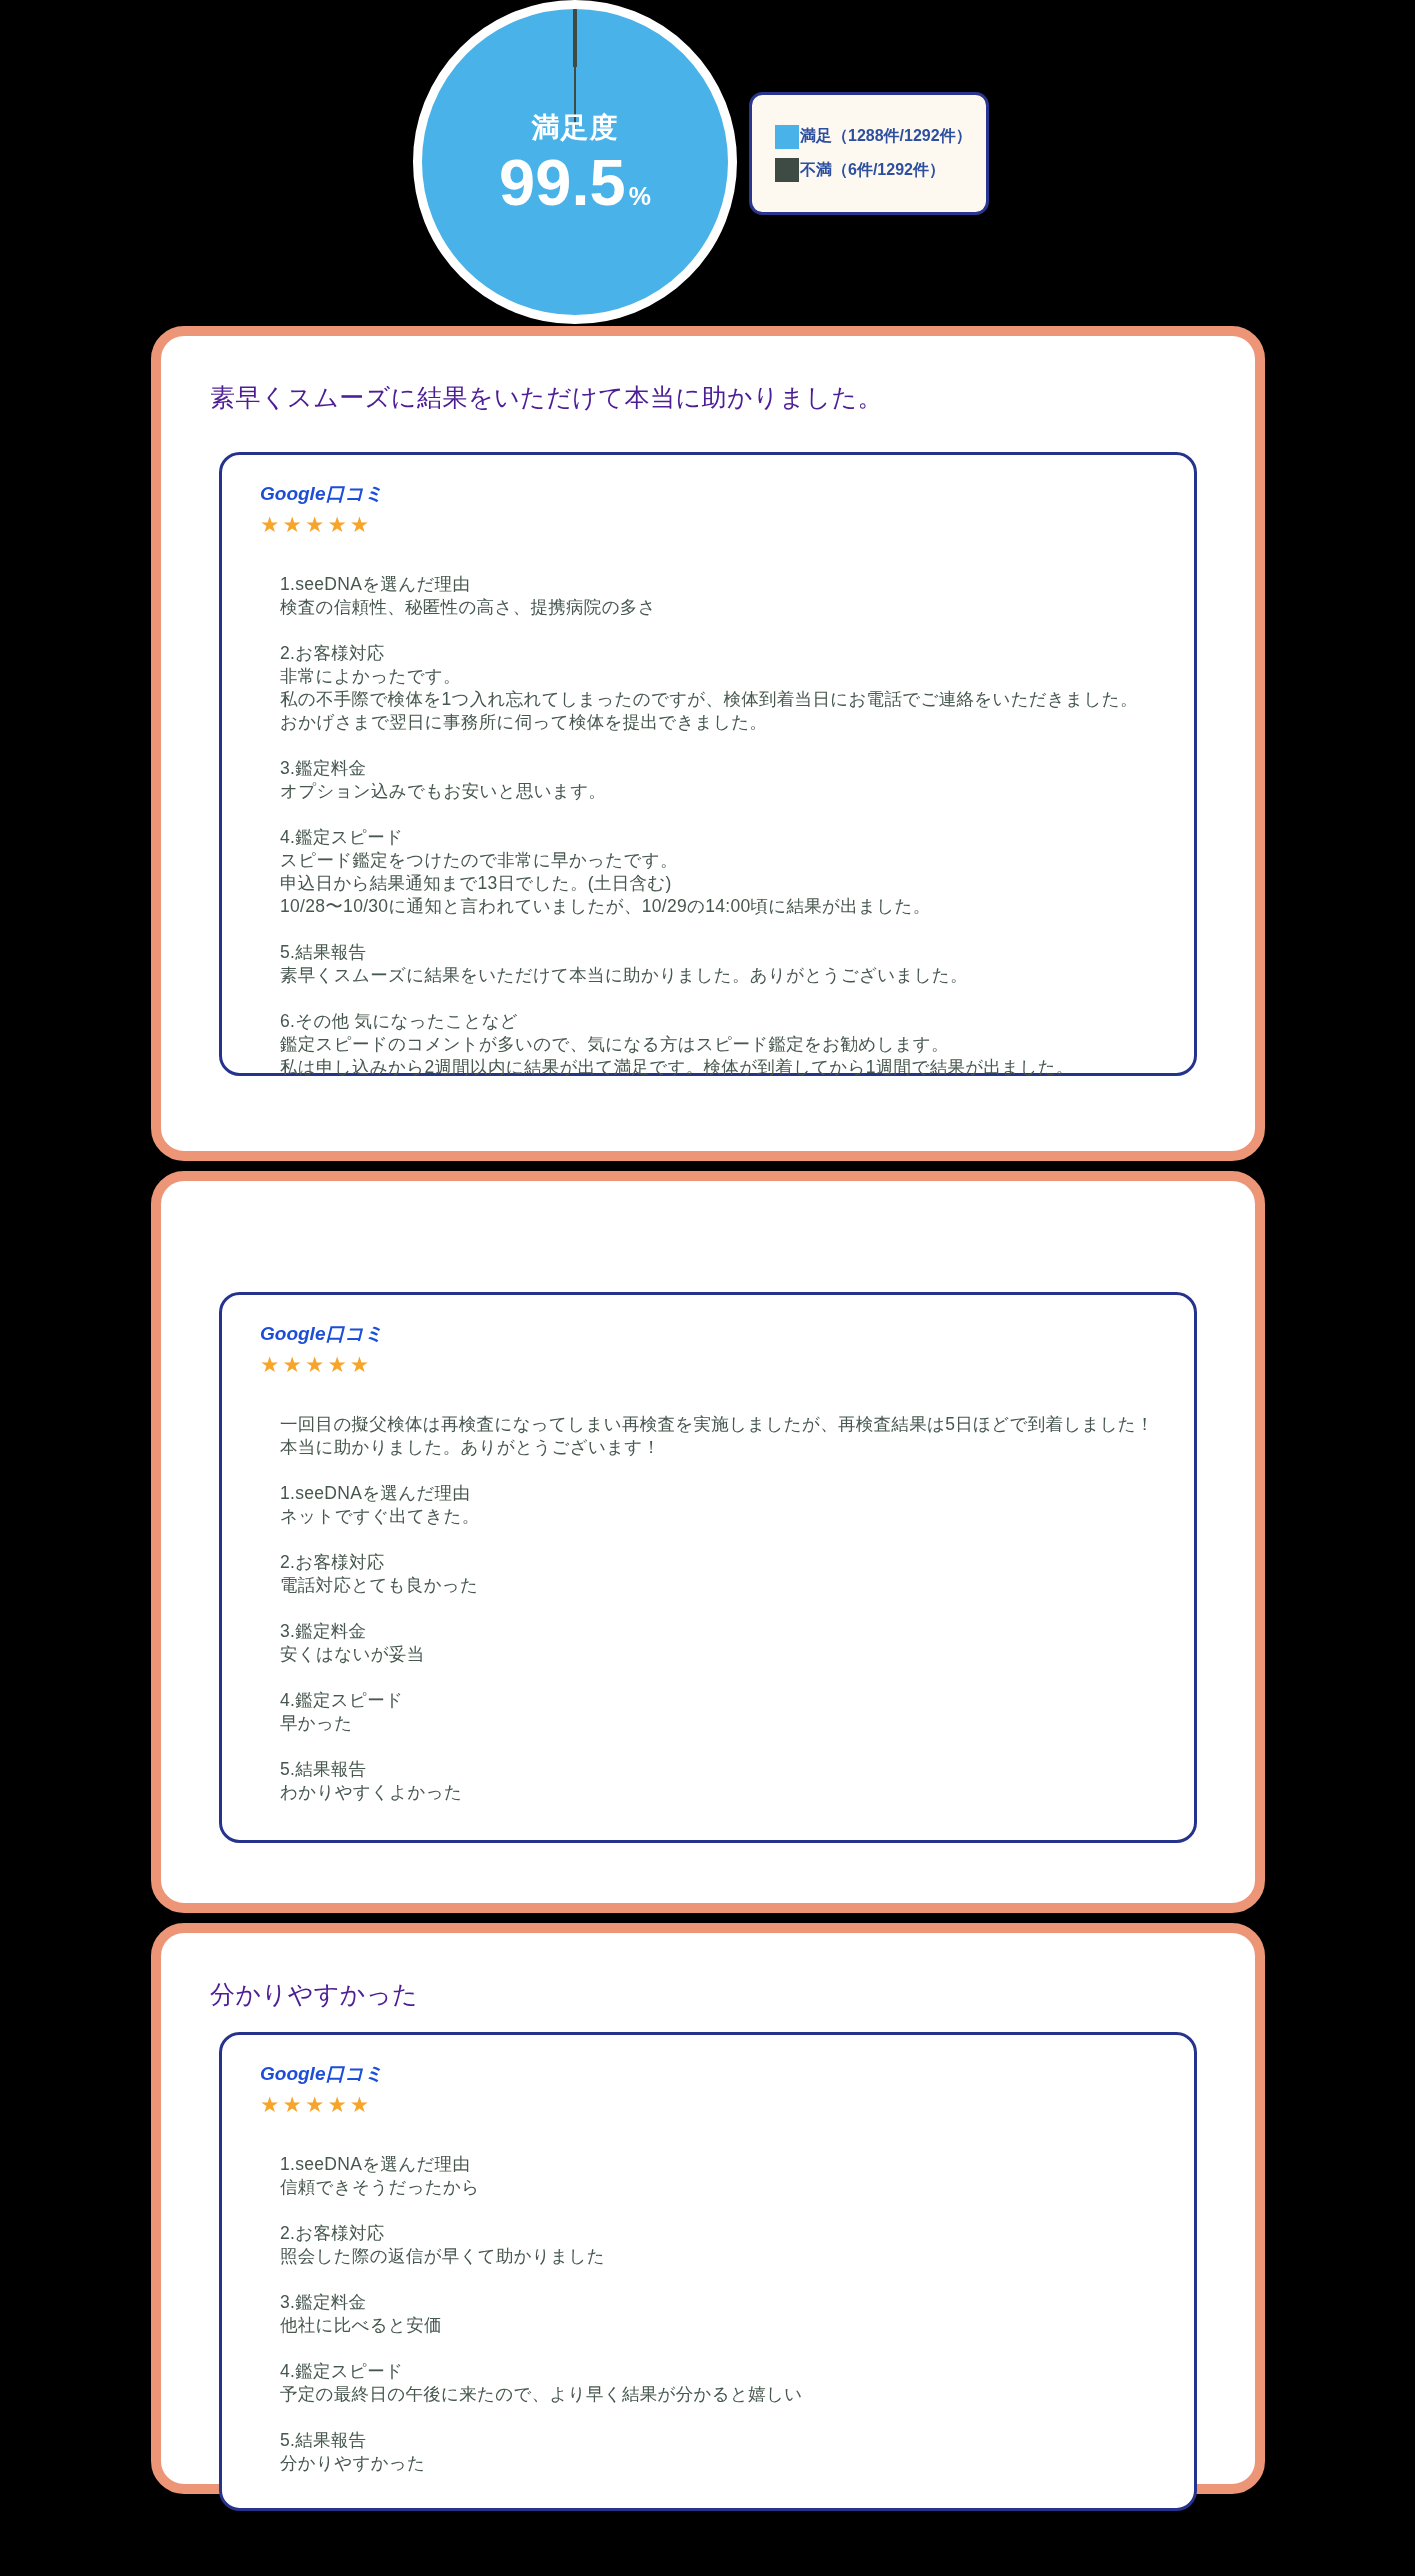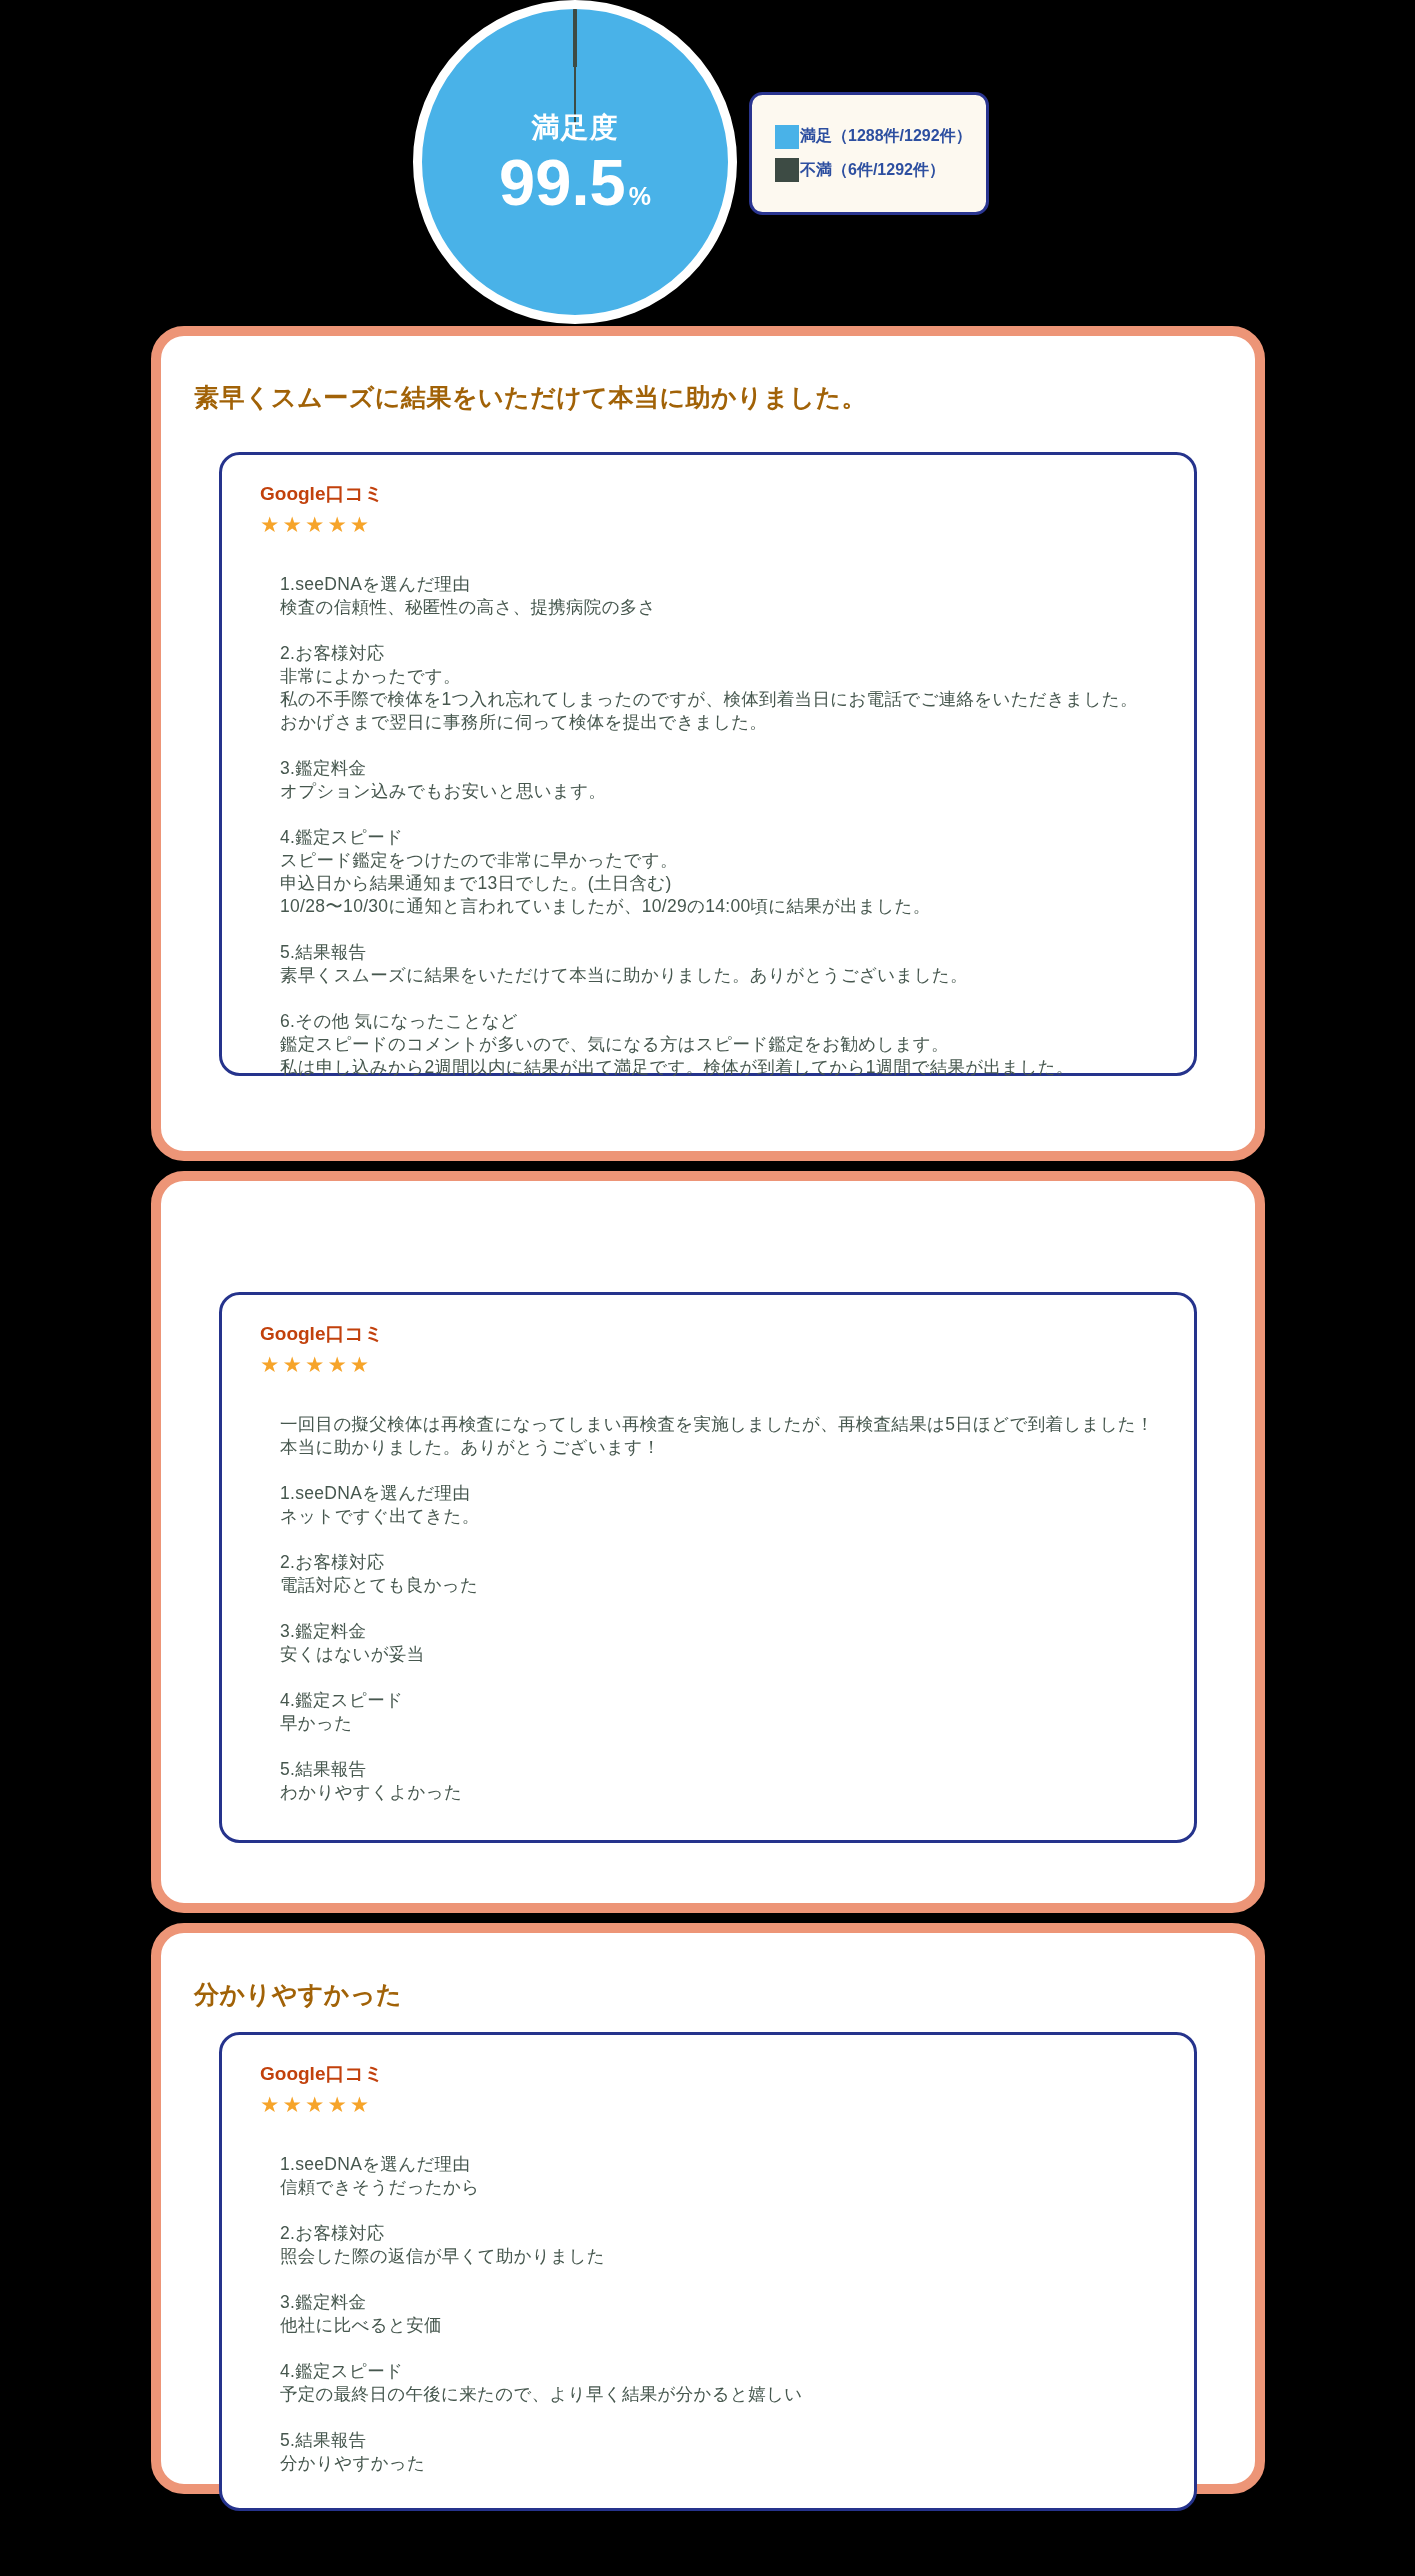--- a/index.html
+++ b/index.html
@@ -32,34 +32,34 @@
   
   .card {
     position:absolute; left:151px; width:1114px; background:#ffffff;
     border:10.3px solid #ed9577; border-radius:33px; box-sizing:border-box;
   }
   .card1 { top:326px;  height:835px; }
   .card2 { top:1171px; height:742px; }
   .card3 { top:1923px; height:571px; }
 
   .card-heading {
-    position:absolute; left:33px; top:45px; right:49px;
-    color:#a16207; font-size:25px; font-weight:bold; letter-spacing:0.5px;
+    position:absolute; left:49px; top:45px; right:49px;
+    color:#4c1d95; font-size:25px; font-weight:normal; letter-spacing:0.5px;
   }
 
   .inner {
     position:absolute; left:58px; right:58px;
     border:3.1px solid #25338c; border-radius:20.6px; box-sizing:border-box;
     background:#fff; padding:26px 38px 10.3px 38px;
   }
   .inner1 { top:116px; height:624px; }
   .inner2 { top:111px; height:551px; }
   .inner3 { top:99px; height:479px;  }
 
-  .review-source { color:#c2410c; font-size:19px; font-weight:600; }
+  .review-source { color:#1d4ed8; font-size:19px; font-weight:600;font-style:italic; }
   .review-stars  { color:#f6a42a; font-size:21.6px; letter-spacing:3.1px; margin-top:5.2px; }
   .review-body   {
     margin-top:35px; color:#46574e; font-size:17.5px; line-height:23px;
     white-space:pre-line; letter-spacing:0.3px;margin-left:20px;
   }
 </style>
 </head>
 <body>
 
 <div class="page">

